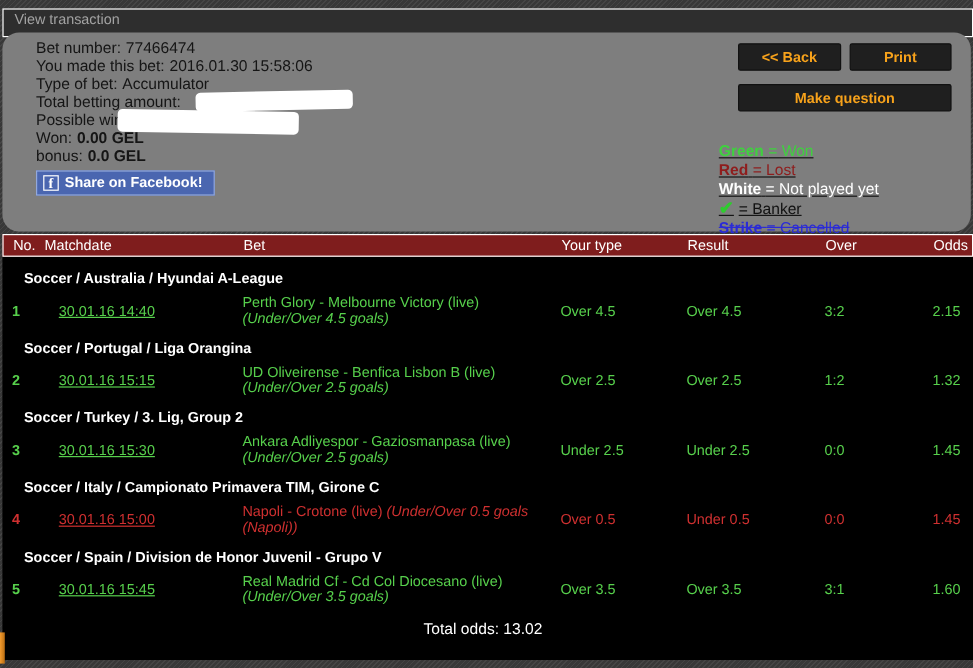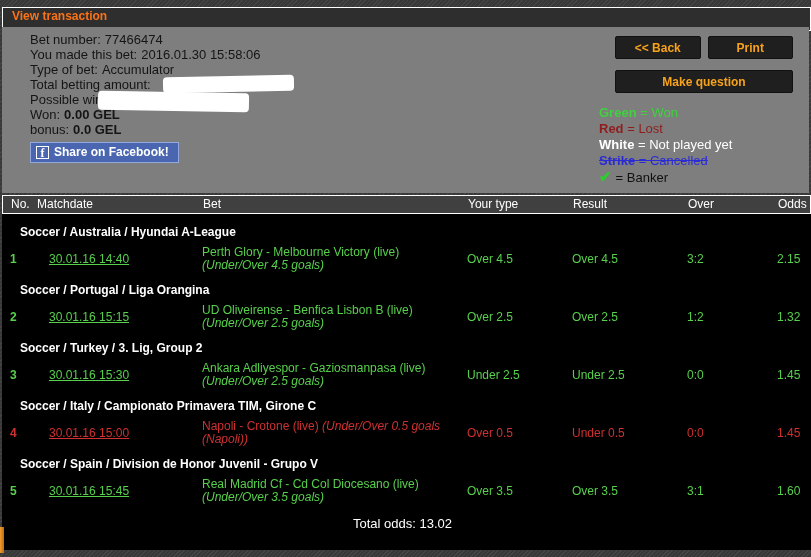--- a/index.html
+++ b/index.html
@@ -4,25 +4,25 @@
 <style>
   * { margin:0; padding:0; box-sizing:border-box; }
   body { font-family: "Liberation Sans", sans-serif; }
   .window {
     position:relative; width:811px; height:557px; overflow:hidden;
     background: repeating-linear-gradient(135deg, #454545 0px, #454545 1px, #383838 1px, #383838 3px);
   }
   .titlebar {
     position:absolute; left:2px; top:7px; right:0; height:24px;
     background:#2e2e2e; border:1px solid #ffffff;
-    color:#f97316; font-weight:bold; font-size:12px; line-height:17px; padding-left:9px;
+    color:#a3a3a3; font-weight:normal; font-size:12px; line-height:17px; padding-left:9px;
   }
   .info-panel {
     position:absolute; left:2px; top:27px; width:807px; height:166px;
-    background:#7e7e7e; color:#151515; font-size:13px;
+    background:#7e7e7e; color:#151515; font-size:13px;border-radius:14px;
   }
   .info-left { position:absolute; left:28px; top:5px; }
   .info-line { height:15px; line-height:15px; white-space:nowrap; }
   .info-line .val { margin-left:4px; }
   .info-line .val.bold { font-weight:bold; }
   .fb-btn {
     margin-top:5px; display:inline-flex; align-items:center; gap:5px;
     background:#4a66b0; border:1px solid #93a9dd; color:#ffffff;
     font-weight:bold; font-size:12px; padding:2px 9px 3px 5px; cursor:pointer;
   }
@@ -33,40 +33,40 @@
   }
   .blob { position:absolute; background:#ffffff; border-radius:4px; }
   .blob-1 { left:161px; top:49px; width:131px; height:16px; transform:rotate(-1.2deg); }
   .blob-2 { left:96px;  top:65px; width:151px; height:19px; transform:rotate(1deg); }
   .info-right { position:absolute; right:16px; top:9px; width:178px; }
   .btn-row { display:flex; gap:7px; margin-bottom:11px; }
   .btn {
     flex:1; height:23px; background:#1f1f1f; border:1px solid #111;
     border-radius:2px; color:#f7a21b; font-weight:bold; font-size:12px; cursor:pointer;
   }
-  .legend { margin-top:12px; margin-left:-16px; font-size:13px; }
+  .legend { margin-top:25px; margin-left:-16px; font-size:13px;text-decoration:underline; }
   .legend-line { height:16px; line-height:16px; white-space:nowrap; }
   .legend-term { font-weight:bold; }
   .lg-won { color:#3fd13f; }
   .lg-lost { color:#8f1d1d; }
   .lg-white { color:#ffffff; }
   .lg-cancel { color:#2b2bd6; text-decoration:line-through; }
   .lg-banker { color:#111111; }
   .check-icon { color:#2ecc2e; font-weight:bold; font-size:15px; margin-right:4px; }
   .bet-table {
     position:absolute; left:2px; top:195px; width:809px; height:355px;
     background:#000000; color:#ffffff; font-size:12px;
   }
   .thead, .trow {
     display:grid;
     grid-template-columns: 26px 166px 265px 105px 115px 90px 1fr;
     padding:0 8px;
   }
   .thead {
-    height:19px; line-height:17px; background:#404040;
+    height:19px; line-height:17px; background:#7f1d1d;
     border:1px solid #ffffff; color:#ffffff;
   }
   .c-left { text-align:left; }
   .c-center { }
   .c-right { text-align:left; }
   .group { padding-top:11px; }
   .league { height:14px; line-height:14px; margin-bottom:7px; padding-left:18px;
     color:#ffffff; font-weight:bold; font-size:12px; }
   .trow { height:26px; align-items:center; }
   .trow .no { font-weight:bold; }
@@ -129,25 +129,25 @@
       <div class="legend">
         <div class="legend-line lg-won">
           <span class="legend-term">Green</span> <span>= Won</span>
         </div>
         <div class="legend-line lg-lost">
           <span class="legend-term">Red</span> <span>= Lost</span>
         </div>
         <div class="legend-line lg-white">
           <span class="legend-term">White</span> <span>= Not played yet</span>
         </div>
+        <div class="legend-line lg-banker">
+          <span class="check-icon">✔</span><span>= Banker</span>
+        </div>
         <div class="legend-line lg-cancel">
           <span class="legend-term">Strike</span> <span>= Cancelled</span>
-        </div>
-        <div class="legend-line lg-banker">
-          <span class="check-icon">✔</span><span>= Banker</span>
         </div>
       </div>
     </div>
   </div>
 
   <div class="bet-table">
     <div class="thead">
       <div class="c-left">No.</div>
       <div class="c-left">Matchdate</div>
       <div class="c-left">Bet</div>

